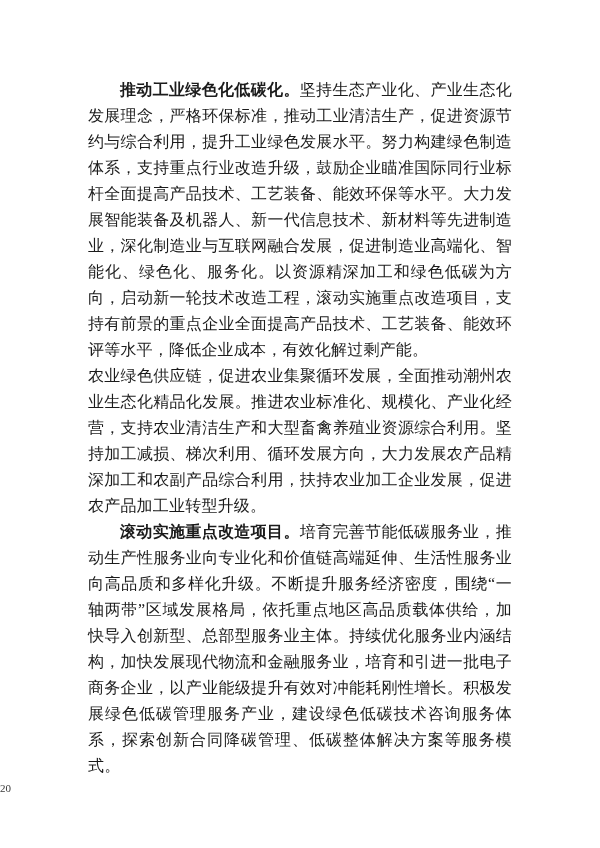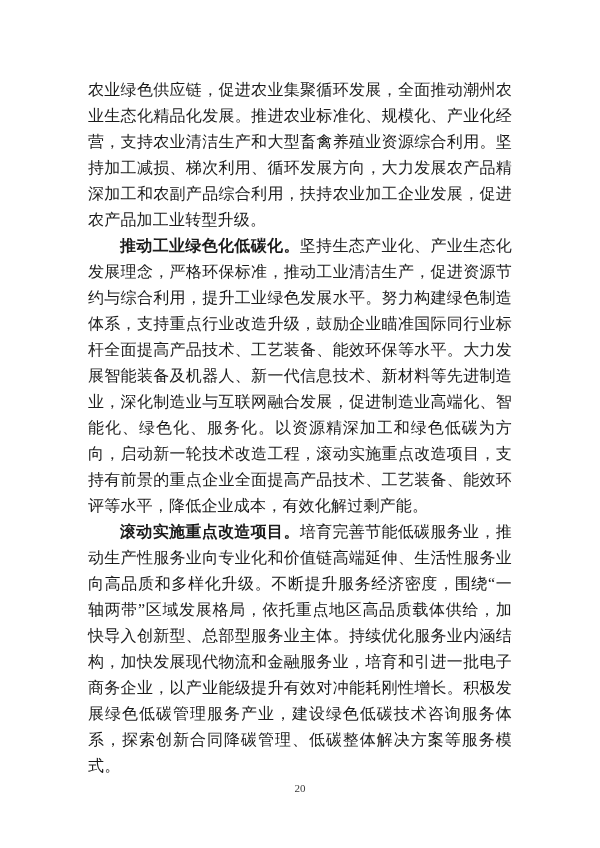--- a/index.html
+++ b/index.html
@@ -43,35 +43,35 @@
     text-indent: 2em;
   }
   .lead {
     font-weight: 700;
   }
   .page-number {
     position: absolute;
     top: 781px;
     left: 0;
     width: 600px;
-    text-align: center;
+    text-align: left;
     font-size: 11px;
     line-height: 14px;
     color: #3a3a3a;
     font-family: "Liberation Serif", "DejaVu Serif", serif;
   }
 </style>
 </head>
 <body>
 
 <div class="page">
   <div class="content">
 
+    <p class="para indented"><span class="lead">推动工业绿色化低碳化。</span><span>坚持生态产业化、产业生态化发展理念，严格环保标准，推动工业清洁生产，促进资源节约与综合利用，提升工业绿色发展水平。努力构建绿色制造体系，支持重点行业改造升级，鼓励企业瞄准国际同行业标杆全面提高产品技术、工艺装备、能效环保等水平。大力发展智能装备及机器人、新一代信息技术、新材料等先进制造业，深化制造业与互联网融合发展，促进制造业高端化、智能化、绿色化、服务化。以资源精深加工和绿色低碳为方向，启动新一轮技术改造工程，滚动实施重点改造项目，支持有前景的重点企业全面提高产品技术、工艺装备、能效环评等水平，降低企业成本，有效化解过剩产能。</span></p>
+
     <p class="para"><span>农业绿色供应链，促进农业集聚循环发展，全面推动潮州农业生态化精品化发展。推进农业标准化、规模化、产业化经营，支持农业清洁生产和大型畜禽养殖业资源综合利用。坚持加工减损、梯次利用、循环发展方向，大力发展农产品精深加工和农副产品综合利用，扶持农业加工企业发展，促进农产品加工业转型升级。</span></p>
-
-    <p class="para indented"><span class="lead">推动工业绿色化低碳化。</span><span>坚持生态产业化、产业生态化发展理念，严格环保标准，推动工业清洁生产，促进资源节约与综合利用，提升工业绿色发展水平。努力构建绿色制造体系，支持重点行业改造升级，鼓励企业瞄准国际同行业标杆全面提高产品技术、工艺装备、能效环保等水平。大力发展智能装备及机器人、新一代信息技术、新材料等先进制造业，深化制造业与互联网融合发展，促进制造业高端化、智能化、绿色化、服务化。以资源精深加工和绿色低碳为方向，启动新一轮技术改造工程，滚动实施重点改造项目，支持有前景的重点企业全面提高产品技术、工艺装备、能效环评等水平，降低企业成本，有效化解过剩产能。</span></p>
 
     <p class="para indented"><span class="lead">滚动实施重点改造项目。</span><span>培育完善节能低碳服务业，推动生产性服务业向专业化和价值链高端延伸、生活性服务业向高品质和多样化升级。不断提升服务经济密度，围绕“一轴两带”区域发展格局，依托重点地区高品质载体供给，加快导入创新型、总部型服务业主体。持续优化服务业内涵结构，加快发展现代物流和金融服务业，培育和引进一批电子商务企业，以产业能级提升有效对冲能耗刚性增长。积极发展绿色低碳管理服务产业，建设绿色低碳技术咨询服务体系，探索创新合同降碳管理、低碳整体解决方案等服务模式。</span></p>
 
   </div>
 
   <div class="page-number">20</div>
 </div>
 
 </body></html>

